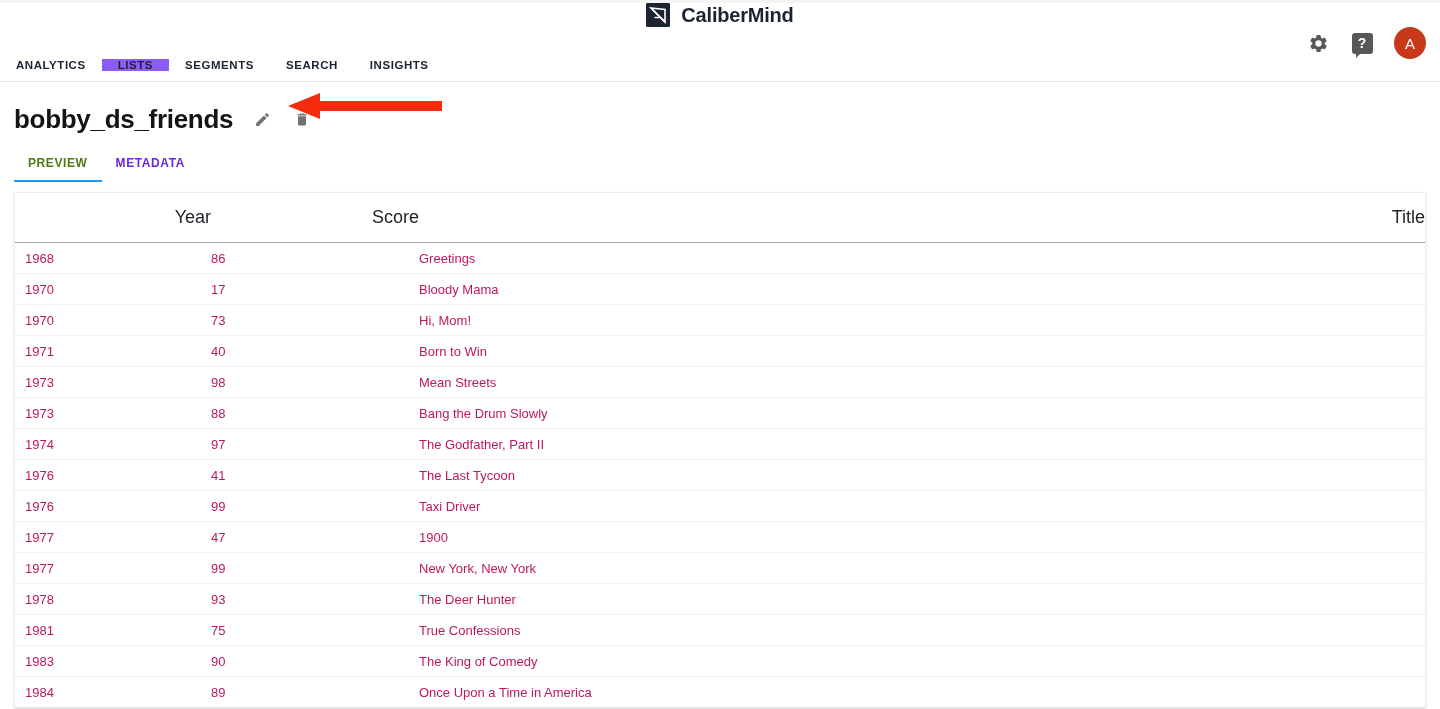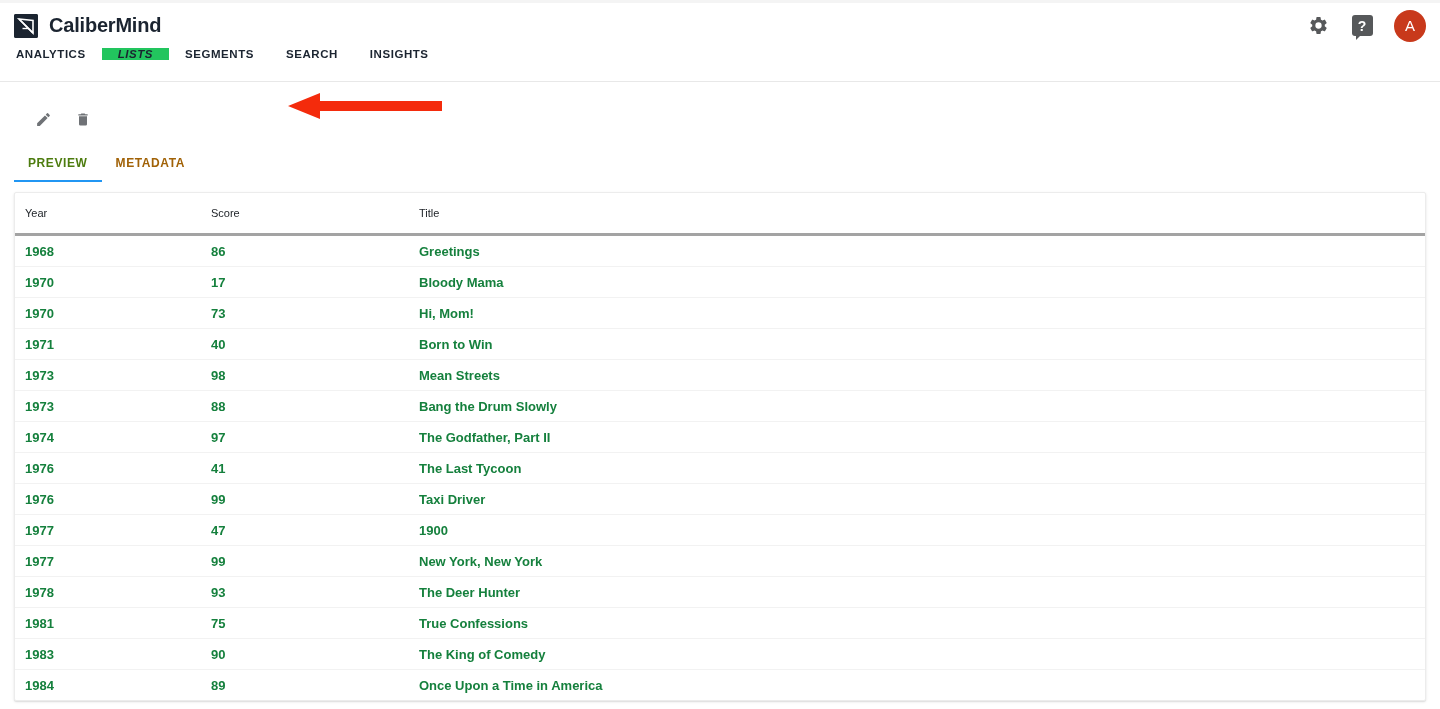--- a/index.html
+++ b/index.html
@@ -22,20 +22,21 @@
 
   
   .app-header {
     height: 45px;
     width: 100%;
     background: #ffffff;
     display: flex;
     align-items: center;
     padding: 0 14px 0 14px;
     position: relative;
+    flex-direction: column;
   }
   .brand {
     display: flex;
     align-items: center;
     gap: 11px;
   }
   .brand-logo {
     width: 24px;
     height: 24px;
     background: #1b2430;
@@ -101,36 +102,36 @@
     align-items: center;
     justify-content: center;
     cursor: pointer;
   }
 
   
   .main-nav {
     height: 34px;
     width: 100%;
     display: flex;
-    align-items: flex-start;
+    align-items: center;
     border-bottom: 1px solid #e8e8e8;
     background: #ffffff;
   }
   .nav-item {
     display: flex;
     align-items: center;
     padding: 0 16px;
     font-size: 11.5px;
     font-weight: bold;
     letter-spacing: 0.55px;
     color: #1b2430;
     cursor: pointer;
     white-space: nowrap;
   }
-  .nav-item.active { background: #22c55e; font-style: italic; }
+  .nav-item.active { background: #8b5cf6; }
 
   
   .page {
     padding: 0 14px;
   }
   .title-row {
     display: flex;
     align-items: center;
     gap: 0;
     height: 58px;
@@ -167,21 +168,21 @@
   .sub-tabs {
     display: flex;
     align-items: flex-end;
     height: 36px;
     margin-top: 6px;
   }
   .sub-tab {
     font-size: 12px;
     font-weight: bold;
     letter-spacing: 0.6px;
-    color: #a16207;
+    color: #6d28d9;
     padding: 0 14px 10px 14px;
     cursor: pointer;
     border-bottom: 2px solid transparent;
     white-space: nowrap;
   }
   .sub-tab.active {
     color: #4d7c0f;
     border-bottom-color: #2196f3;
   }
 
@@ -194,32 +195,32 @@
     box-shadow: 0 1px 3px rgba(0,0,0,0.10), 0 1px 1px rgba(0,0,0,0.06);
     width: 1412px;
     overflow: hidden;
   }
   table.data-table {
     width: 100%;
     border-collapse: collapse;
     table-layout: fixed;
   }
   table.data-table th {
-    text-align: left;
-    font-size: 11px;
+    text-align: right;
+    font-size: 18px;
     font-weight: normal;
     color: #22262b;
     padding: 14px 0 14px 0;
-    border-bottom: 3px solid #a3a3a3;
+    border-bottom: 1px solid #a3a3a3;
   }
   table.data-table td {
     text-align: left;
     font-size: 13px;
-    font-weight: bold;
-    color: #15803d;
+    font-weight: normal;
+    color: #be185d;
     padding: 7.5px 0 7.5px 0;
     border-bottom: 1px solid #f2f2f2;
   }
   table.data-table tr:last-child td { border-bottom: none; }
   .col-year  { width: 196px; padding-left: 10px !important; }
   .col-score { width: 208px; margin-left: 20px; }
   .col-title { width: auto; }
   th.col-year, td.col-year { padding-left: 10px !important; }
 </style>
 </head>
@@ -259,20 +260,21 @@
   <div class="nav-item">ANALYTICS</div>
   <div class="nav-item active">LISTS</div>
   <div class="nav-item">SEGMENTS</div>
   <div class="nav-item">SEARCH</div>
   <div class="nav-item">INSIGHTS</div>
 </nav>
 
 <div class="page">
 
   <div class="title-row">
+    <h1 class="page-title">bobby_ds_friends</h1>
 
     <span class="title-action" aria-label="Edit">
       <svg width="17" height="17" viewBox="0 0 24 24" aria-hidden="true">
         <path fill="#6f7276" d="M3 17.25V21h3.75L17.81 9.94l-3.75-3.75L3 17.25zM20.71 7.04a1 1 0 0 0 0-1.41l-2.34-2.34a1 1 0 0 0-1.41 0l-1.83 1.83 3.75 3.75 1.83-1.83z"></path>
       </svg>
     </span>
 
     <span class="title-action" aria-label="Delete">
       <svg width="16" height="17" viewBox="0 0 24 24" aria-hidden="true">
         <path fill="#6f7276" d="M6 19a2 2 0 0 0 2 2h8a2 2 0 0 0 2-2V7H6v12zM19 4h-3.5l-1-1h-5l-1 1H5v2h14V4z"></path>

